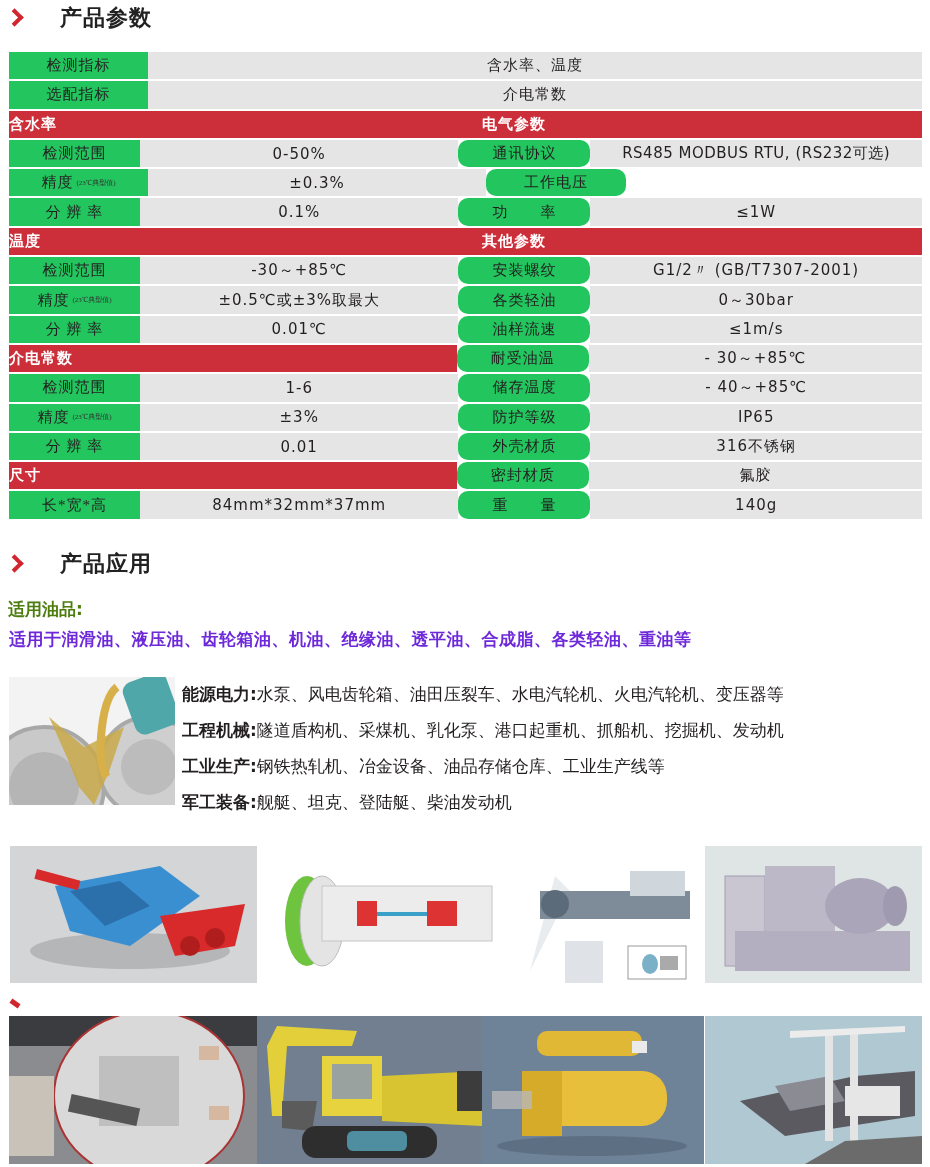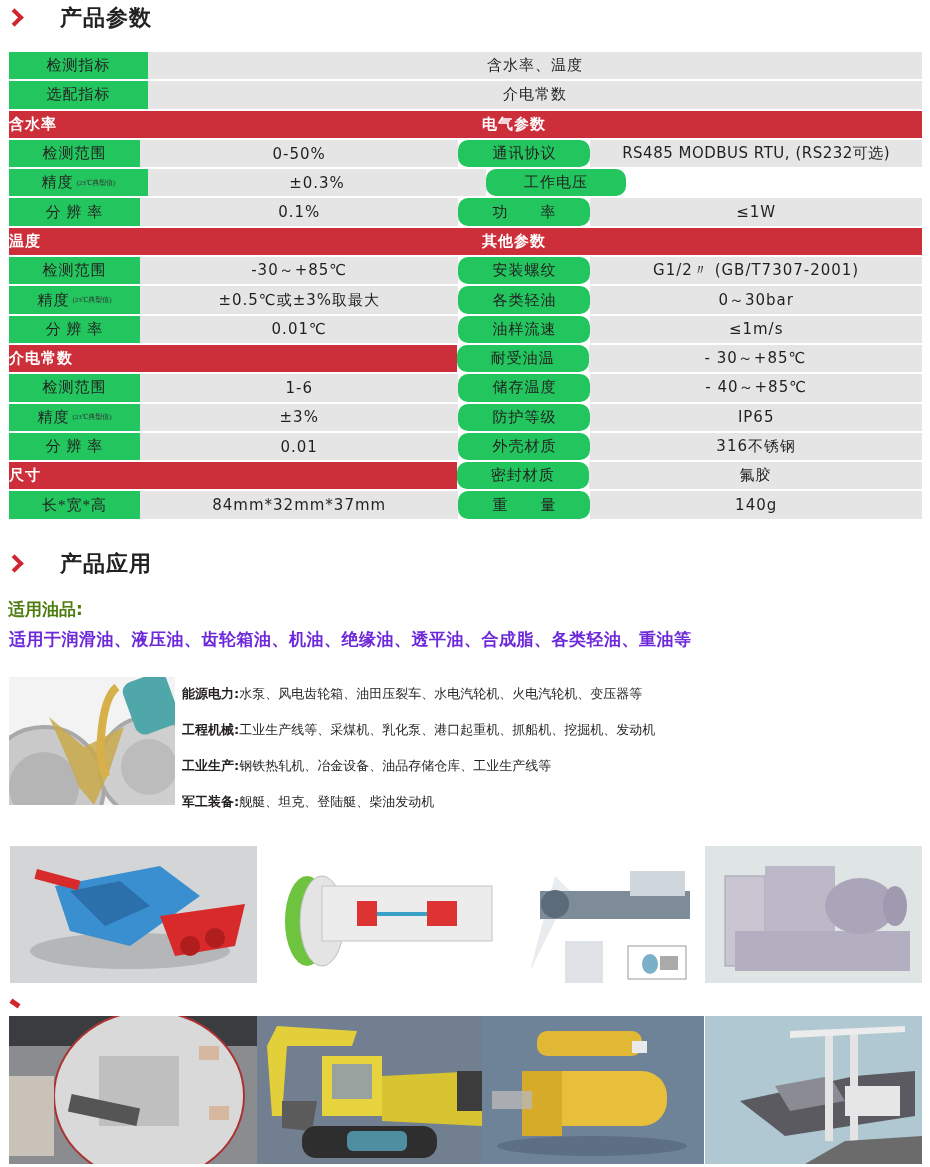--- a/index.html
+++ b/index.html
@@ -24,21 +24,21 @@
   .w-val-r { width: 352px; }
   .w-half-l { width: 473px; }
   .w-half-r { width: 440px; }
   .small { font-size: 7px; margin-left: 3px; letter-spacing: 0; color: #333; }
 
   .apps-sub { position: absolute; left: 8px; top: 598px; font-size: 17px; font-weight: bold; color: #4d7c0f; }
   .apps-oils { position: absolute; left: 9px; top: 628px; font-size: 17px; font-weight: bold; color: #6d28d9; letter-spacing: 0.5px; }
 
   .gear-img { position: absolute; left: 9px; top: 677px; width: 166px; height: 128px; overflow: hidden; background: #f4f4f4; }
   .app-list { position: absolute; left: 182px; top: 676px; }
-  .app-item { height: 36px; font-size: 13px; color: #231f20; display: flex; align-items: center; }
+  .app-item { height: 36px; font-size: 17px; color: #231f20; display: flex; align-items: center; }
   .app-item b { font-weight: bold; }
 
   .photo { position: absolute; overflow: hidden; }
 </style>
 </head>
 <body>
 
 <div class="section-head" style="top:0;">
   <span class="chev"></span>
   <span class="section-title">产品参数</span>
@@ -166,21 +166,21 @@
   </svg>
 </div>
 
 <div class="app-list">
   <div class="app-item">
       <b>能源电力:</b>
       <span>水泵、风电齿轮箱、油田压裂车、水电汽轮机、火电汽轮机、变压器等</span>
     </div>
   <div class="app-item">
       <b>工程机械:</b>
-      <span>工业生产线等、采煤机、乳化泵、港口起重机、抓船机、挖掘机、发动机</span>
+      <span>隧道盾构机、采煤机、乳化泵、港口起重机、抓船机、挖掘机、发动机</span>
     </div>
   <div class="app-item">
       <b>工业生产:</b>
       <span>钢铁热轧机、冶金设备、油品存储仓库、工业生产线等</span>
     </div>
   <div class="app-item">
       <b>军工装备:</b>
       <span>舰艇、坦克、登陆艇、柴油发动机</span>
     </div>
 </div>

